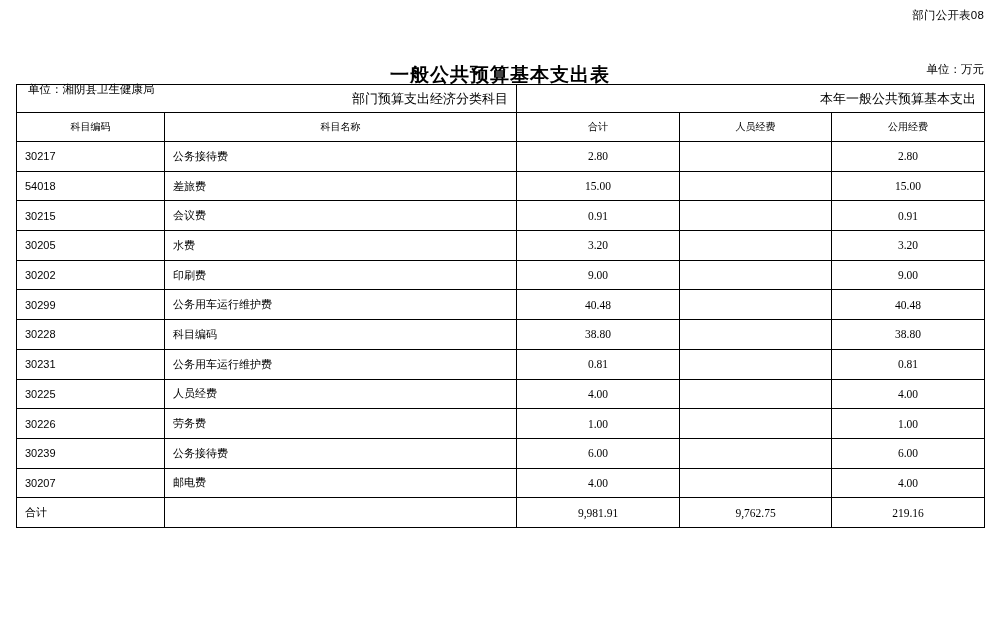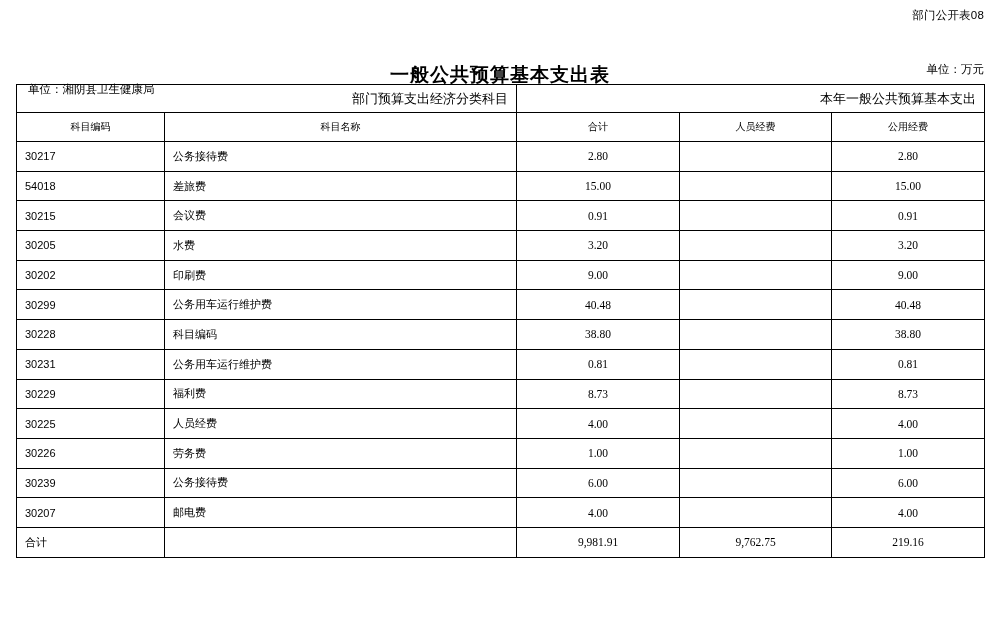--- a/index.html
+++ b/index.html
@@ -205,27 +205,20 @@
         <td class="c-num">38.80</td>
       </tr>
       <tr class="data-row">
         <td class="c-code">30231</td>
         <td class="c-name">公务用车运行维护费</td>
         <td class="c-num">0.81</td>
         <td class="c-num"></td>
         <td class="c-num">0.81</td>
       </tr>
       <tr class="data-row">
-        <td class="c-code">30229</td>
-        <td class="c-name">福利费</td>
-        <td class="c-num">8.73</td>
-        <td class="c-num"></td>
-        <td class="c-num">8.73</td>
-      </tr>
-      <tr class="data-row">
         <td class="c-code">30225</td>
         <td class="c-name">人员经费</td>
         <td class="c-num">4.00</td>
         <td class="c-num"></td>
         <td class="c-num">4.00</td>
       </tr>
       <tr class="data-row">
         <td class="c-code">30226</td>
         <td class="c-name">劳务费</td>
         <td class="c-num">1.00</td>

